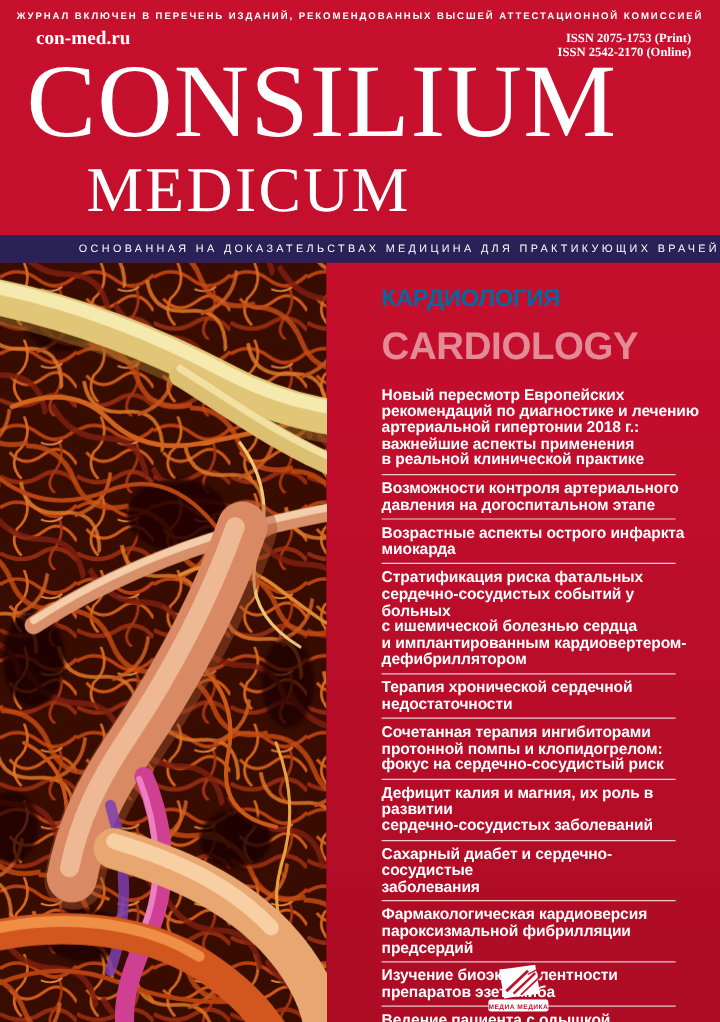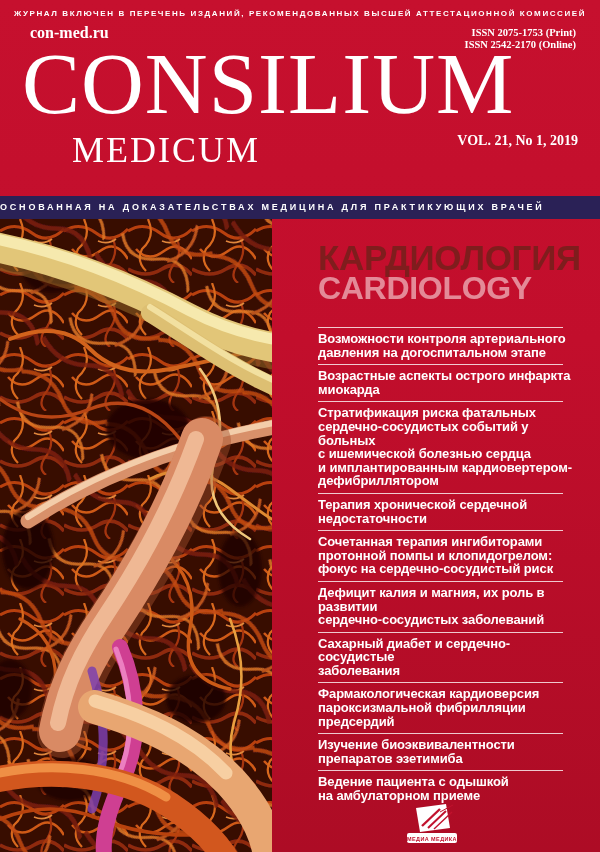--- a/index.html
+++ b/index.html
@@ -13,35 +13,35 @@
        font-size:8px;font-weight:bold;letter-spacing:1.6px;}
   .website{top:24px;left:30px;color:#fff;font-family:"Liberation Serif",serif;
        font-weight:bold;font-size:16px;}
   .issn{top:27px;right:24px;text-align:right;color:#fff;
        font-family:"Liberation Serif",serif;font-weight:bold;
        font-size:10.5px;line-height:12px;margin-left:23px;}
   .title1{top:34px;left:22px;width:560px;color:#fff;
        font-family:"Liberation Serif",serif;font-size:87px;line-height:100px;
        letter-spacing:1px;white-space:nowrap;}
   .title2{top:129px;left:72px;color:#fff;
-       font-family:"Liberation Serif",serif;font-size:36px;letter-spacing:2px;
+       font-family:"Liberation Serif",serif;font-size:53px;letter-spacing:2px;
        white-space:nowrap;}
   .vol{top:132px;right:22px;text-align:right;color:#fff;
        font-family:"Liberation Serif",serif;}
   .vol .ru{font-size:28px;line-height:30px;white-space:nowrap;}
   .vol .en{font-size:14px;font-weight:bold;line-height:17px;white-space:nowrap;}
 
   
   .tagline{top:196px;left:0;width:600px;height:23px;background:#2a2156;
-       color:#fff;font-size:9px;font-weight:bold;letter-spacing:2.8px;
-       line-height:23px;text-align:left;white-space:nowrap;}
+       color:#fff;font-size:9px;font-weight:normal;letter-spacing:2.8px;
+       line-height:23px;text-align:right;white-space:nowrap;}
 
   
   .photo{top:219px;left:0;width:272px;height:633px;}
-  .sec-ru{top:238px;left:318px;color:#7f1d1d;font-size:35px;font-weight:bold;
+  .sec-ru{top:238px;left:318px;color:#0369a1;font-size:20px;font-weight:bold;
        letter-spacing:-0.3px;}
   .sec-en{top:270px;left:318px;color:rgba(255,240,240,0.55);font-size:32px;
        font-weight:bold;letter-spacing:-0.3px;}
   .articles{top:322px;left:318px;width:268px;color:#fff;}
   .article{font-size:13px;line-height:13.6px;font-weight:bold;
        letter-spacing:-0.1px;white-space:pre-line;}
   .rule{border:none;border-top:1px solid rgba(255,255,255,0.78);
        width:245px;margin:5px 0 4px 0;}
 
   
@@ -53,21 +53,20 @@
 <div class="abs vak">ЖУРНАЛ ВКЛЮЧЕН В ПЕРЕЧЕНЬ ИЗДАНИЙ, РЕКОМЕНДОВАННЫХ ВЫСШЕЙ АТТЕСТАЦИОННОЙ КОМИССИЕЙ</div>
 <div class="abs website">con-med.ru</div>
 <div class="abs issn">
   <div>ISSN 2075-1753 (Print)</div>
   <div>ISSN 2542-2170 (Online)</div>
 </div>
 
 <div class="abs title1">CONSILIUM</div>
 <div class="abs title2">MEDICUM</div>
 <div class="abs vol">
-  <div class="en">VOL. 21, No 1, 2019</div>
 </div>
 
 <div class="abs tagline">ОСНОВАННАЯ НА ДОКАЗАТЕЛЬСТВАХ МЕДИЦИНА ДЛЯ ПРАКТИКУЮЩИХ ВРАЧЕЙ</div>
 
 <div class="abs photo">
 <svg width="272" height="633" viewBox="0 0 272 633" xmlns="http://www.w3.org/2000/svg">
   <defs>
     <pattern id="cap" width="64" height="64" patternUnits="userSpaceOnUse">
       <rect width="64" height="64" fill="#380b05"></rect>
       <path d="M0 12 Q16 2 32 14 T64 10" stroke="#b8400f" stroke-width="3" fill="none"></path>
@@ -149,20 +148,25 @@
     <path d="M-10 562 C 50 548 120 554 170 586 C 200 606 222 628 232 652" stroke="#d2571e" stroke-width="26"></path>
     <path d="M-10 556 C 50 542 118 548 166 578" stroke="#ef8f45" stroke-width="9"></path>
   </g>
 </svg>
 </div>
 
 <div class="abs sec-ru">КАРДИОЛОГИЯ</div>
 <div class="abs sec-en">CARDIOLOGY</div>
 
 <div class="abs articles">
+  <div class="article">Новый пересмотр Европейских
+рекомендаций по диагностике и лечению
+артериальной гипертонии 2018 г.:
+важнейшие аспекты применения
+в реальной клинической практике</div>
   <hr class="rule">
   <div class="article">Возможности контроля артериального
 давления на догоспитальном этапе</div>
   <hr class="rule">
   <div class="article">Возрастные аспекты острого инфаркта
 миокарда</div>
   <hr class="rule">
   <div class="article">Стратификация риска фатальных
 сердечно-сосудистых событий у больных
 с ишемической болезнью сердца

